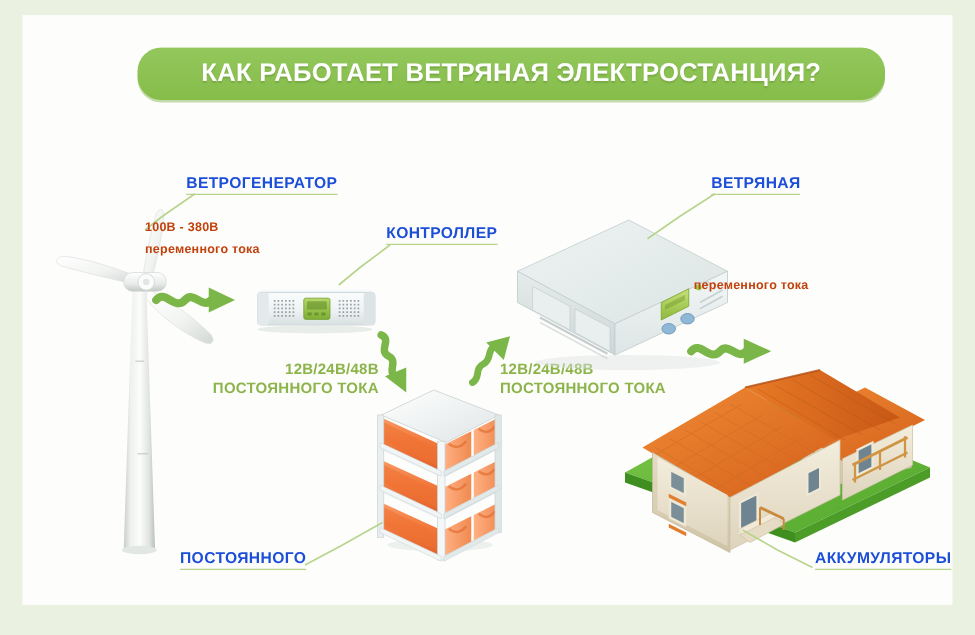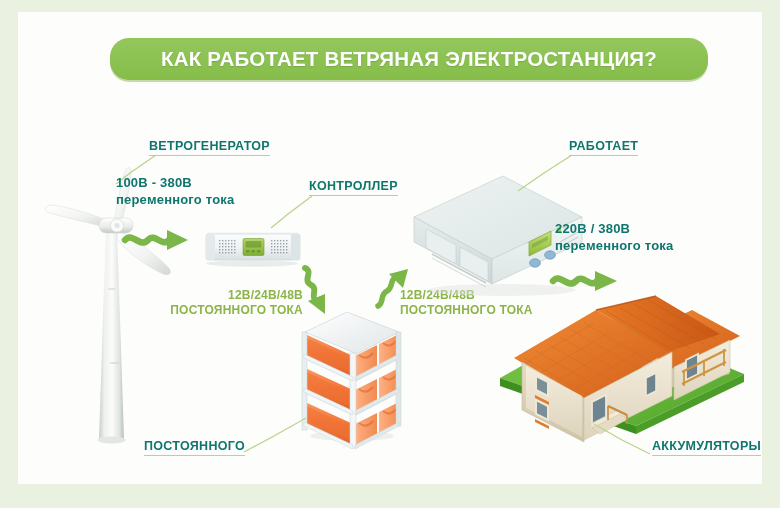--- a/index.html
+++ b/index.html
@@ -54,29 +54,29 @@
     text-shadow: 0 1px 1px rgba(90,130,50,.35);
   }
 
   
   .lbl {
     position: absolute;
     white-space: nowrap;
     font-weight: bold;
   }
   .lbl-green {
-    color: #0f766e;
+    color: #1d4ed8;
     font-size: 12.5px;
     letter-spacing: .3px;
     border-bottom: 1.5px solid #b8d48c;
     padding-bottom: 2px;
   }
   .lbl-gray {
-    color: #0f766e;
-    font-size: 13px;
+    color: #c2410c;
+    font-size: 10px;
     line-height: 17px;
     letter-spacing: .2px;
   }
   .lbl-dc {
     color: #8cb44b;
     font-size: 12px;
     line-height: 15px;
     letter-spacing: .2px;
   }
 
@@ -422,27 +422,26 @@
         <circle cx="155" cy="53" r="2.4" fill="#cfd8d8"></circle>
 
         <ellipse cx="125" cy="89" rx="5.4" ry="4.2" fill="#8fb7d6" stroke="#6b95b8" stroke-width=".7"></ellipse>
         <ellipse cx="140" cy="81" rx="5.4" ry="4.2" fill="#8fb7d6" stroke="#6b95b8" stroke-width=".7"></ellipse>
 
         <path d="M150 68 L168 58" stroke="#c6d0d0" stroke-width="1.2"></path>
         <path d="M150 73 L168 63" stroke="#c6d0d0" stroke-width="1.2"></path>
       </svg>
     </div>
 
-    <div class="lbl lbl-green" style="left:551px; top:127px;">РАБОТАЕТ</div>
+    <div class="lbl lbl-green" style="left:551px; top:127px;">ВЕТРЯНАЯ</div>
     <svg class="leader" style="left:500px; top:141px;" width="56" height="42">
       <path d="M54 2 L26 20 L0 38" stroke="#b8d48c" stroke-width="1.3" fill="none"></path>
     </svg>
 
     <div class="lbl lbl-gray" style="left:537px; top:208px;">
-      <div>220В / 380В</div>
       <div>переменного тока</div>
     </div>
 
     <div class="arrow" style="left:532px; top:252px;">
       <svg width="78" height="32" viewBox="0 0 78 32">
         <path d="M3 17 C10 8 18 26 26 17 C33 9 40 25 47 17" stroke="#7ab648" stroke-width="6.5" fill="none" stroke-linecap="round"></path>
         <path d="M45 7 L67 17 L45 27 Z" fill="#7ab648"></path>
       </svg>
     </div>
 

